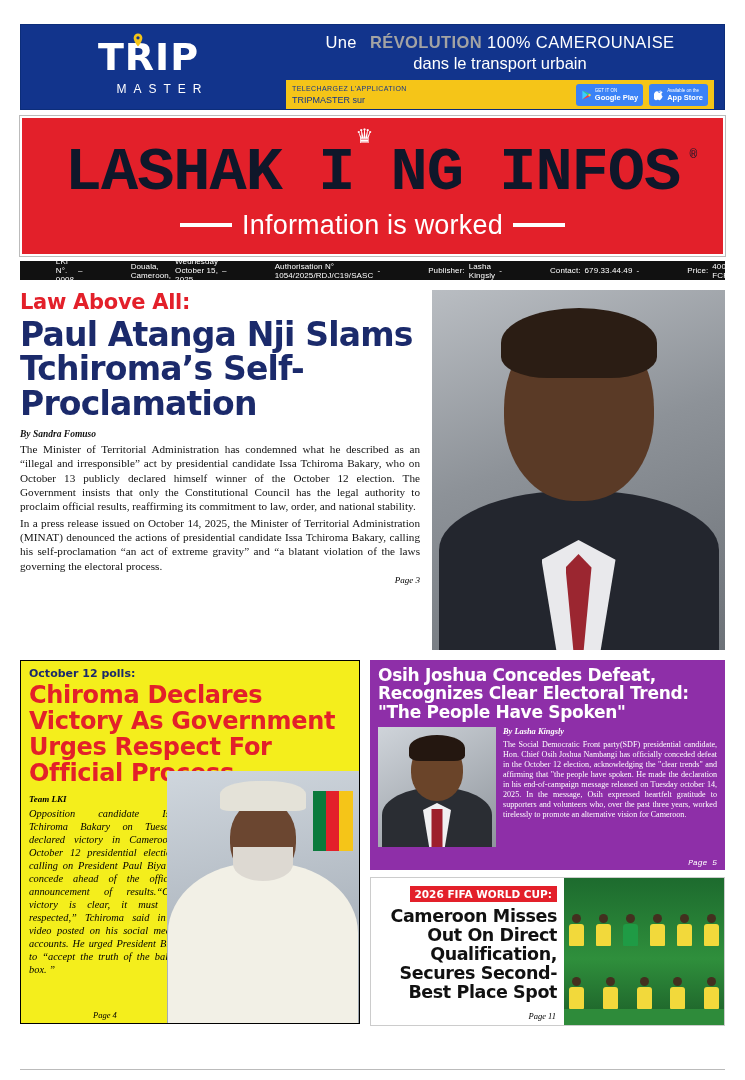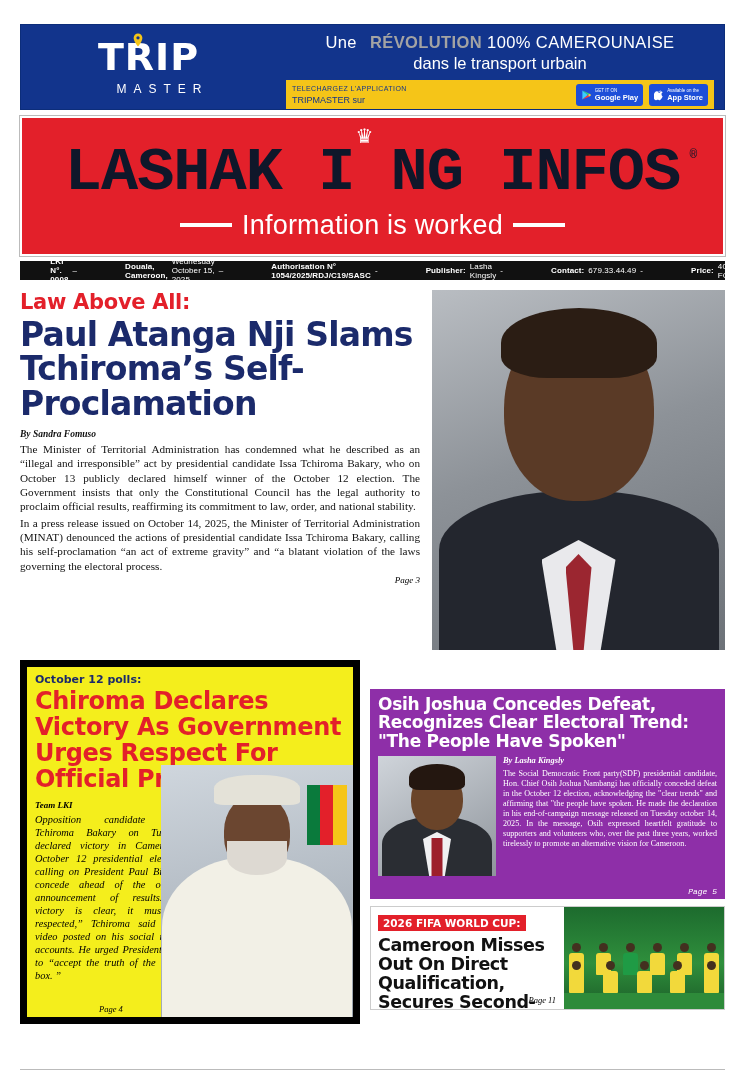--- a/index.html
+++ b/index.html
@@ -77,21 +77,21 @@
     display: flex;
     align-items: center;
     padding: 15px 6px;
     gap: 6px;
   }
   .ad-strip-text { flex: 1; line-height: 1.05; }
   .ad-small { font-size: 7px; color: #12348c; letter-spacing: .4px; }
   .ad-brand { font-size: 13px; color: #12348c; font-weight: bold; }
   .ad-brand span { font-size: 9px; font-weight: normal; }
   .store-badge {
-    background: #1d4ed8; color: #fff;
+    background: #3b82f6; color: #fff;
     border-radius: 3px;
     display: flex; align-items: center;
     gap: 3px;
     padding: 2px 5px;
     height: 22px;
   }
   .store-badge .sb-txt { line-height: 1; }
   .sb-small { font-size: 4.5px; display: block; }
   .sb-big { font-size: 7.5px; display: block; font-weight: bold; }
 
@@ -146,21 +146,21 @@
   .info-strip {
     margin-top: 5px;
     background: #111111;
     color: #ffffff;
     height: 19px;
     display: flex; align-items: center; justify-content: center;
     font-size: 8px;
     letter-spacing: .1px;
     gap: 4px;
   }
-  .info-strip b { font-weight: bold; padding-left: 44px; }
+  .info-strip b { font-weight: normal; padding-left: 44px; }
 
   
   .lead {
     display: flex;
     margin-top: 10px;
     gap: 12px;
   }
   .lead-text { width: 400px; }
   .kicker {
     color: #e3202a;
@@ -250,25 +250,25 @@
     clip-path: polygon(50% 0,100% 14%,70% 100%,30% 100%,0 14%);
   }
 
   
   .lower {
     display: flex;
     gap: 10px;
     margin-top: 10px;
   }
   .col-left { width: 340px; }
-  .col-right { flex: 1; margin-top: 29px; }
+  .col-right { flex: 1; }
 
   .yellow-box {
     background: #f4ee1c;
-    border: 7px solid #000000;
+    border: 1px solid #000000;
     padding: 6px 8px 8px 8px;
     height: 364px;
     position: relative;
     overflow: hidden;
   }
   .y-kicker {
     font-family: "DejaVu Sans", sans-serif;
     font-size: 11px;
     font-weight: bold;
     color: #1b2a6b;
@@ -396,23 +396,24 @@
   .p-pageref {
     position: absolute; right: 8px; bottom: 3px;
     font-family: Liberation Mono, monospace;
     font-style: italic; font-size: 8px; color: #fff;
   }
 
   .fifa-box {
     margin-top: 7px;
     background: #ffffff;
     border: 1px solid #cccccc;
-    height: 104px;
+    height: 149px;
     display: flex;
     overflow: hidden;
+    text-align: right;
   }
   .fifa-left { flex: 1; padding: 6px 7px; position: relative; }
   .fifa-kicker {
     display: inline-block;
     background: #e3202a;
     color: #ffffff;
     font-family: "DejaVu Sans", sans-serif;
     font-size: 10.5px;
     font-weight: bold;
     padding: 2px 5px;

